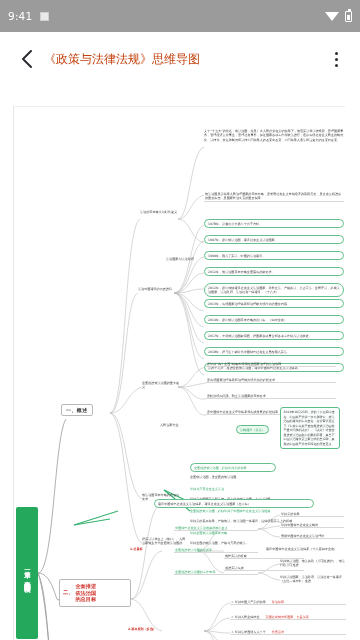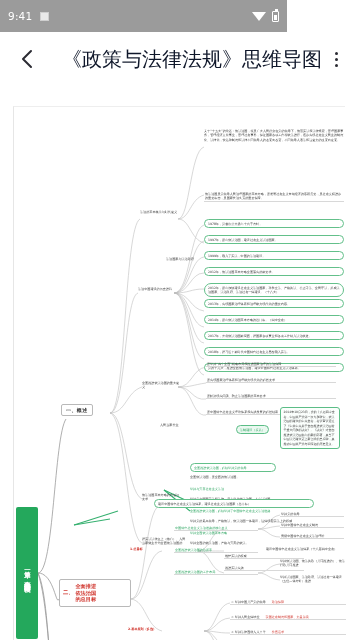--- a/index.html
+++ b/index.html
@@ -4,21 +4,21 @@
 <style>
   * { box-sizing: border-box; margin:0; padding:0; }
   html,body { width:360px; height:640px; overflow:hidden; }
   body {
     font-family: "DejaVu Sans", "Liberation Sans", sans-serif;
     background:#ffffff; color:#333;
   }
 
   
   .statusbar{
-    height:18px; width:287px; background:#9b9b9b;
+    height:18px; width:360px; background:#9b9b9b;
     display:flex; align-items:center; padding:16px 8px;
     color:#ffffff; font-size:10px; position:relative;
   }
   .sb-time{ font-size:10.5px; letter-spacing:.2px; }
   .sb-appicon{
     width:9px;height:9px;background:#e9e9e9;margin-left:8px;
     display:inline-block;border:1px solid #cfcfcf;
   }
   .sb-right{ margin-left:auto; display:flex; align-items:center; gap:6px; }
   .sb-wifi{
@@ -39,21 +39,21 @@
   .header{
     height:54px;width:360px;background:#ffffff;
     display:flex;align-items:center;padding:0 10px;position:relative;
   }
   .back-btn{
     width:34px;height:34px;display:flex;align-items:center;justify-content:center;
     cursor:pointer;flex:0 0 auto;
   }
   .back-btn svg{ display:block; }
   .header-title{
-    flex:1;text-align:right;font-size:20px;color:#0f172a;
+    flex:1;text-align:left;font-size:12px;color:#c2410c;
     font-family:"DejaVu Sans","Liberation Sans",sans-serif;
     white-space:nowrap;overflow:hidden;
   }
   .more-btn{
     width:28px;height:34px;display:flex;flex-direction:column;
     align-items:center;justify-content:center;gap:3px;cursor:pointer;flex:0 0 auto;
   }
   .more-btn i{ width:3px;height:3px;border-radius:50%;background:#2b2b33;display:block; }
 
   

